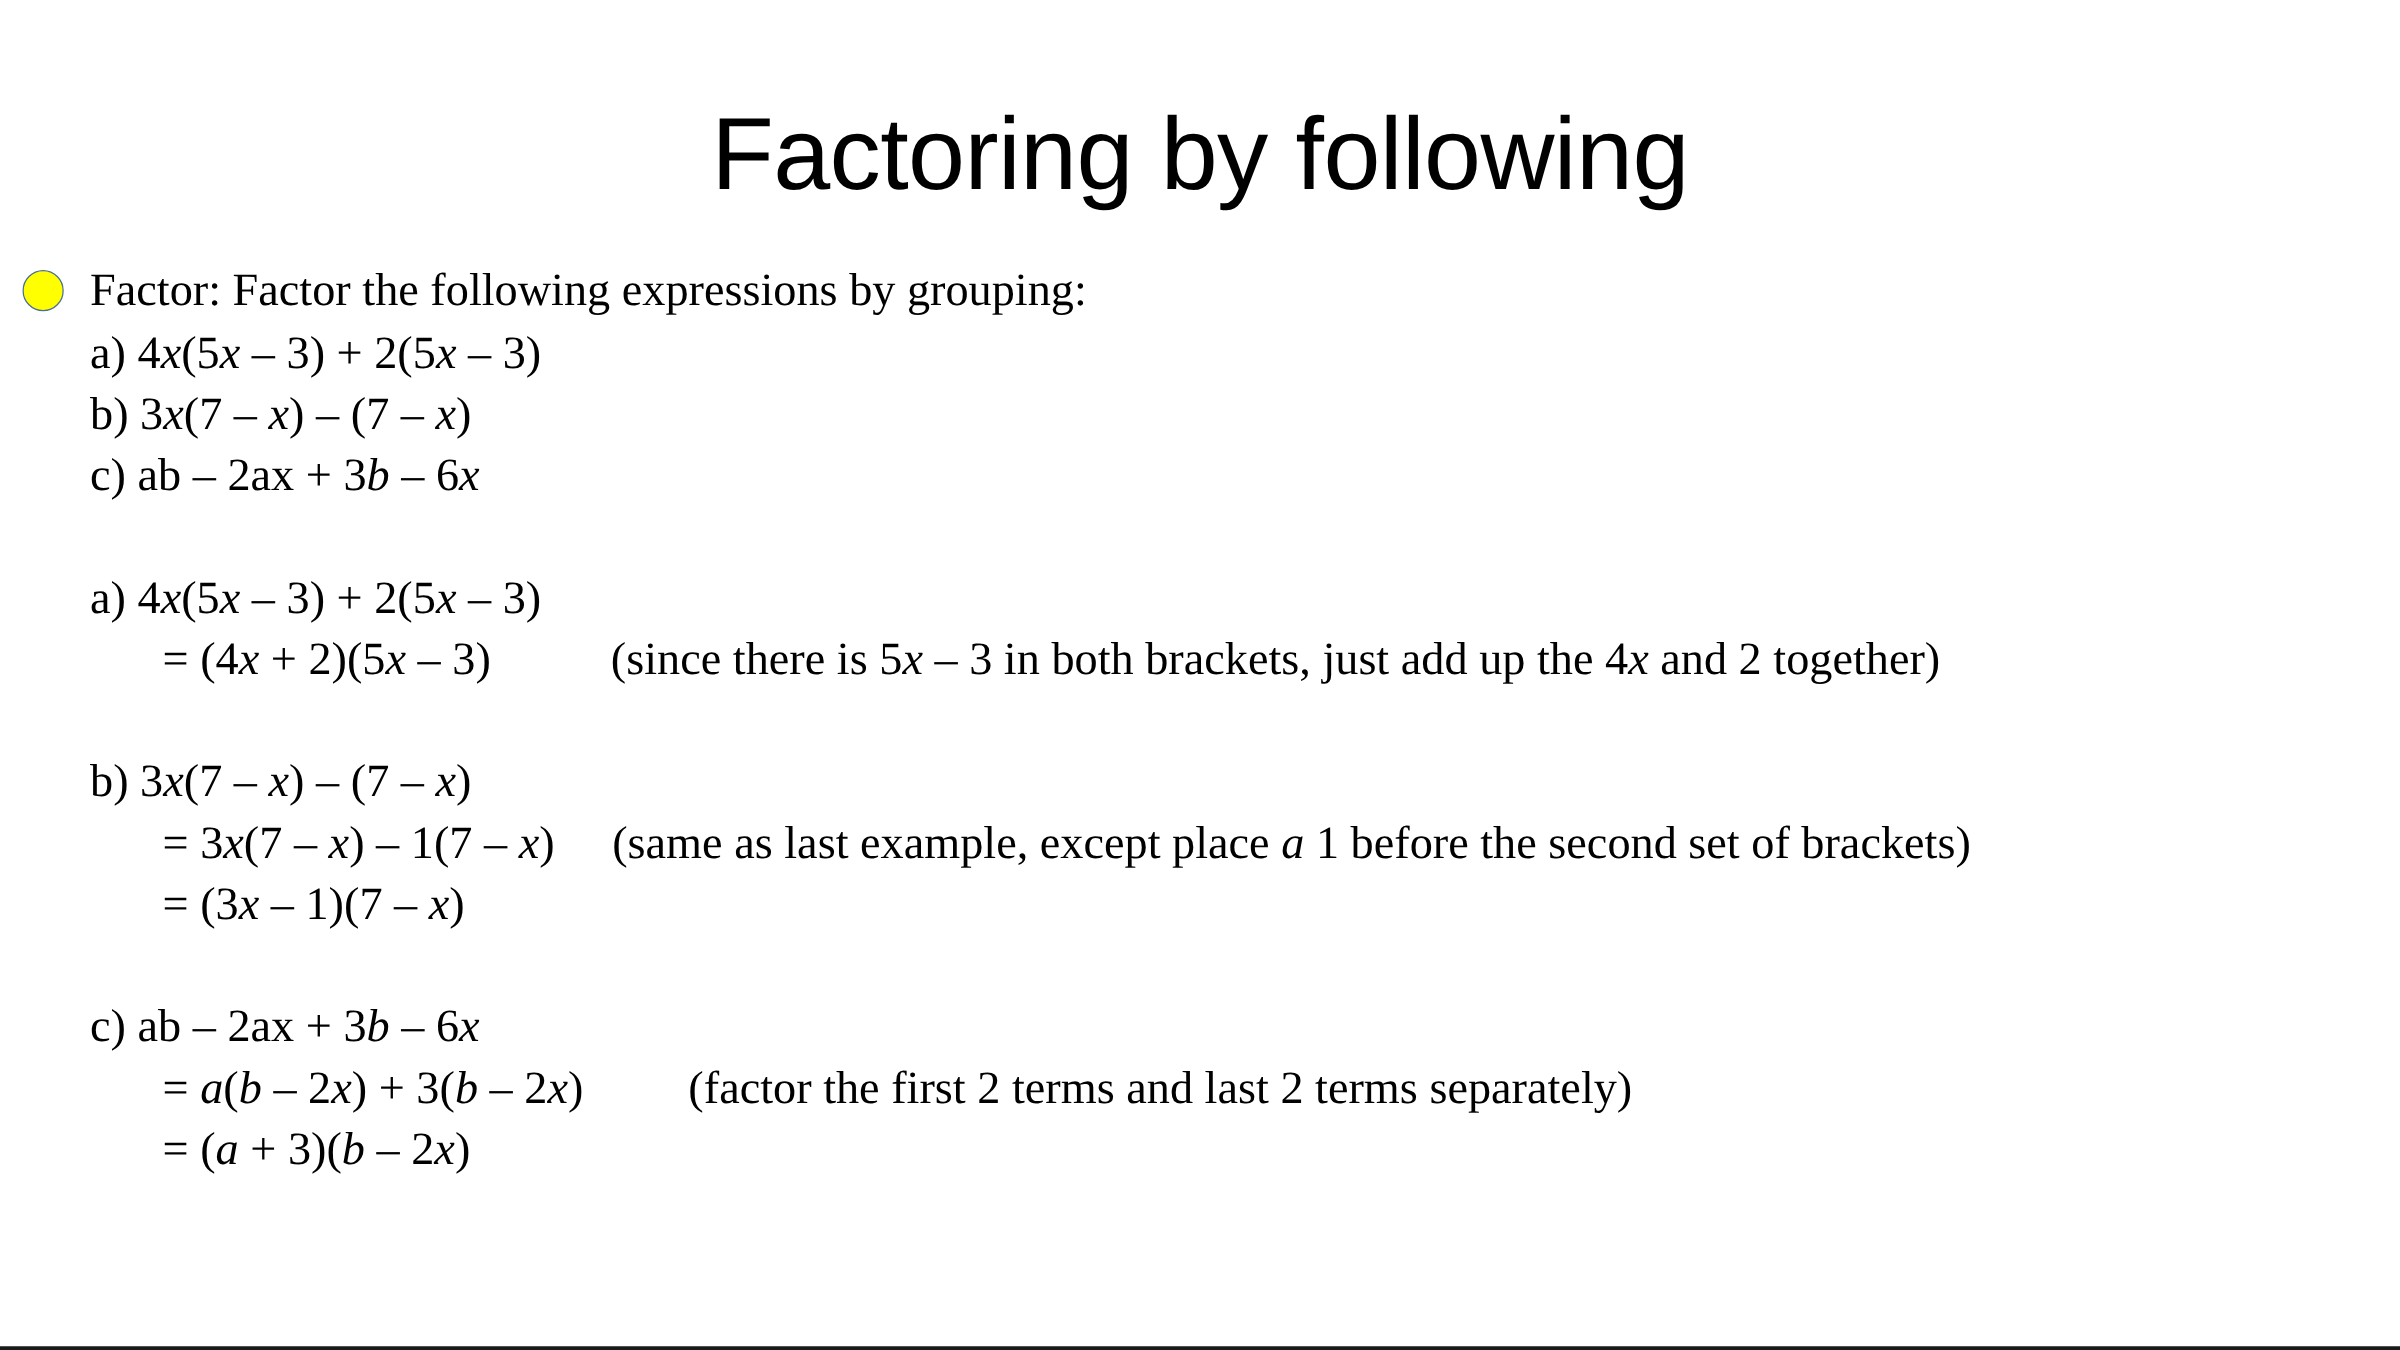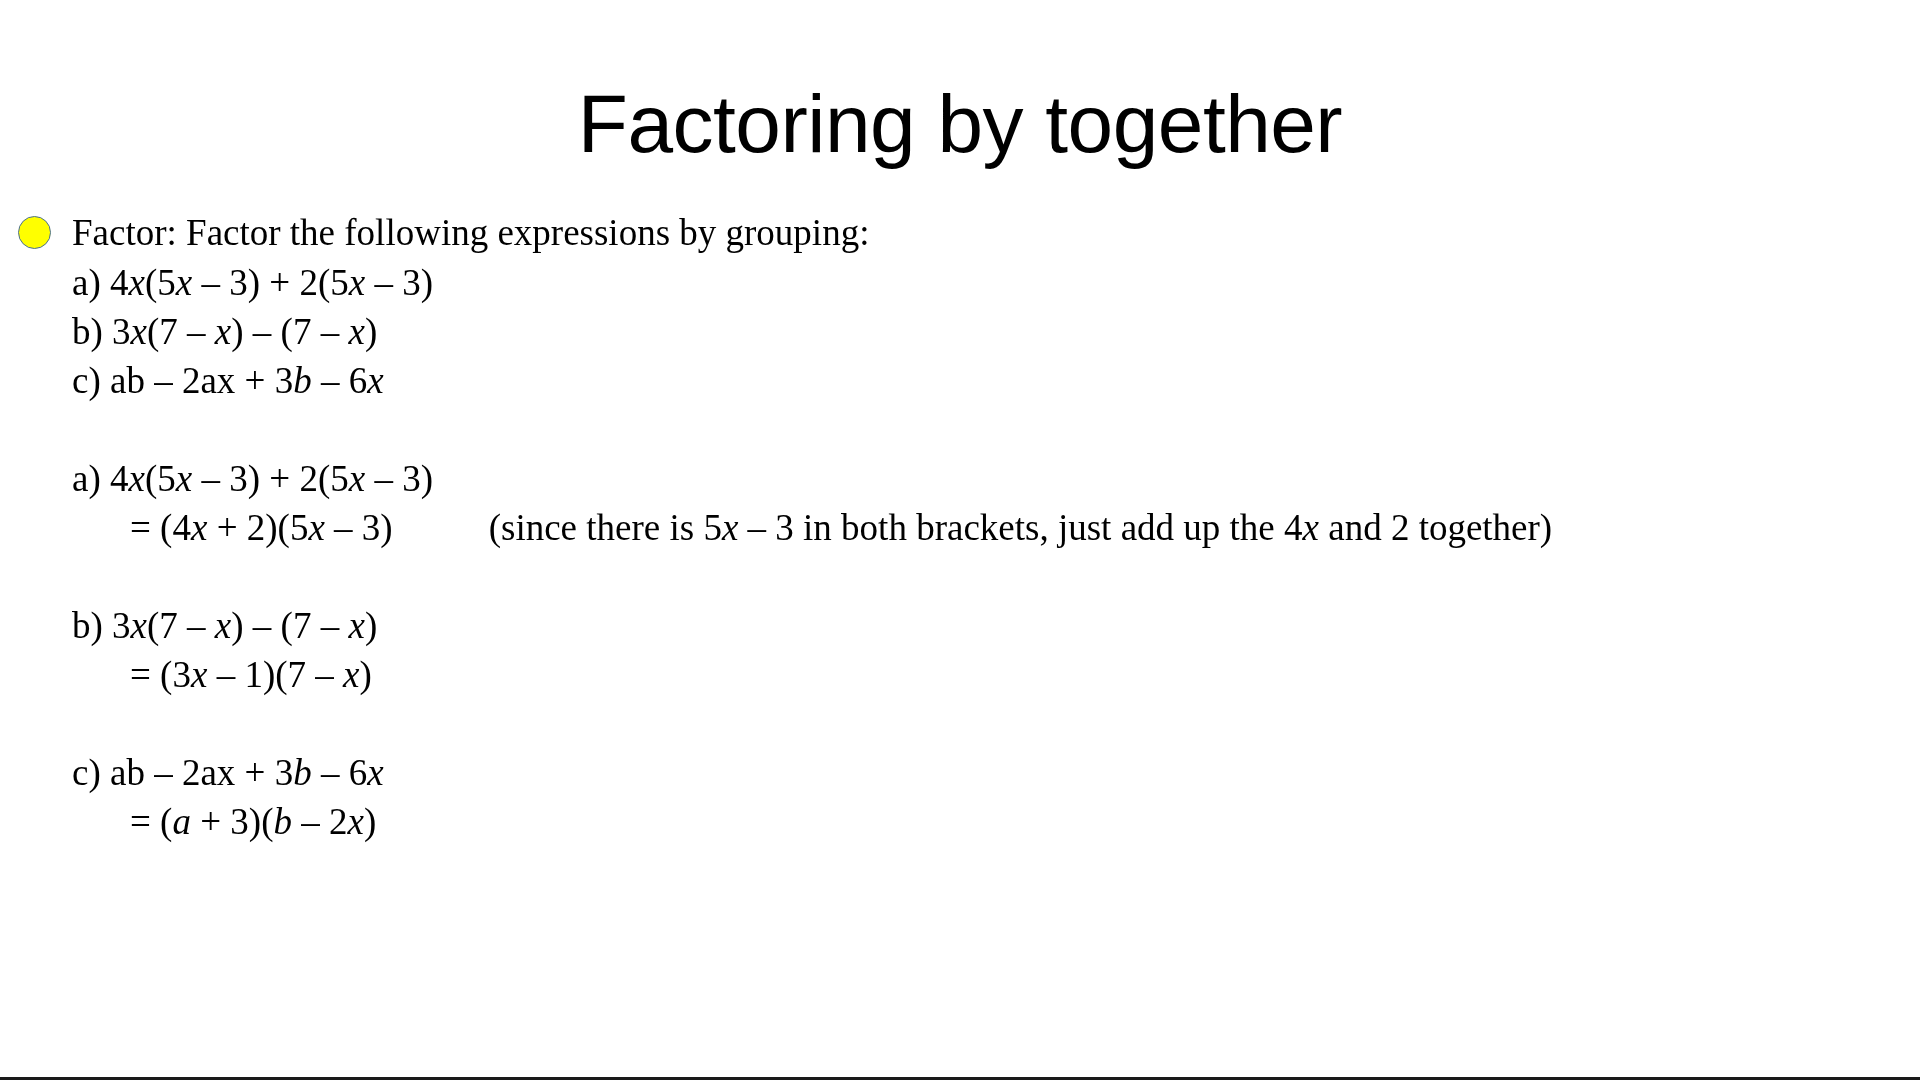--- a/index.html
+++ b/index.html
@@ -110,21 +110,21 @@
   i.v {
     font-style: italic;
   }
 </style>
 </head>
 <body>
 
 <div id="slide">
 
   <div id="title-block">
-    <div id="slide-title">Factoring by together</div>
+    <div id="slide-title">Factoring by following</div>
   </div>
 
   <div id="body-block">
 
     <div class="bullet-row">
       <span class="bullet-dot"></span>
       <span class="line" style="padding-left:0">Factor: Factor the following expressions by grouping:</span>
     </div>
 
     <div class="line indent-a"><span>a)</span><span> </span><span>4<i class="v">x</i>(5<i class="v">x</i> – 3) + 2(5<i class="v">x</i> – 3)</span></div>
@@ -132,21 +132,23 @@
     <div class="line indent-a"><span>c)</span><span> </span><span>ab – 2ax + 3<i class="v">b</i> – 6<i class="v">x</i></span></div>
 
     <div class="spacer"></div>
 
     <div class="line indent-a"><span>a)</span><span> </span><span>4<i class="v">x</i>(5<i class="v">x</i> – 3) + 2(5<i class="v">x</i> – 3)</span></div>
     <div class="line indent-b col-a"><span class="eq">= (4<i class="v">x</i> + 2)(5<i class="v">x</i> – 3)</span><span class="cmt">(since there is 5<i class="v">x</i> – 3 in both brackets, just add up the 4<i class="v">x</i> and 2 together)</span></div>
 
     <div class="spacer-small"></div>
 
     <div class="line indent-a"><span>b)</span><span> </span><span>3<i class="v">x</i>(7 – <i class="v">x</i>) – (7 – <i class="v">x</i>)</span></div>
+    <div class="line indent-b col-b"><span class="eq">= 3<i class="v">x</i>(7 – <i class="v">x</i>) – 1(7 – <i class="v">x</i>)</span><span class="cmt">(same as last example, except place <i class="v">a</i> 1 before the second set of brackets)</span></div>
     <div class="line indent-b"><span class="eq">= (3<i class="v">x</i> – 1)(7 – <i class="v">x</i>)</span></div>
 
     <div class="spacer-small"></div>
 
     <div class="line indent-a"><span>c)</span><span> </span><span>ab – 2ax + 3<i class="v">b</i> – 6<i class="v">x</i></span></div>
+    <div class="line indent-b col-c"><span class="eq">= <i class="v">a</i>(<i class="v">b</i> – 2<i class="v">x</i>) + 3(<i class="v">b</i> – 2<i class="v">x</i>)</span><span class="cmt">(factor the first 2 terms and last 2 terms separately)</span></div>
     <div class="line indent-b"><span class="eq">= (<i class="v">a</i> + 3)(<i class="v">b</i> – 2<i class="v">x</i>)</span></div>
 
   </div>
 </div>
 
 </body></html>

